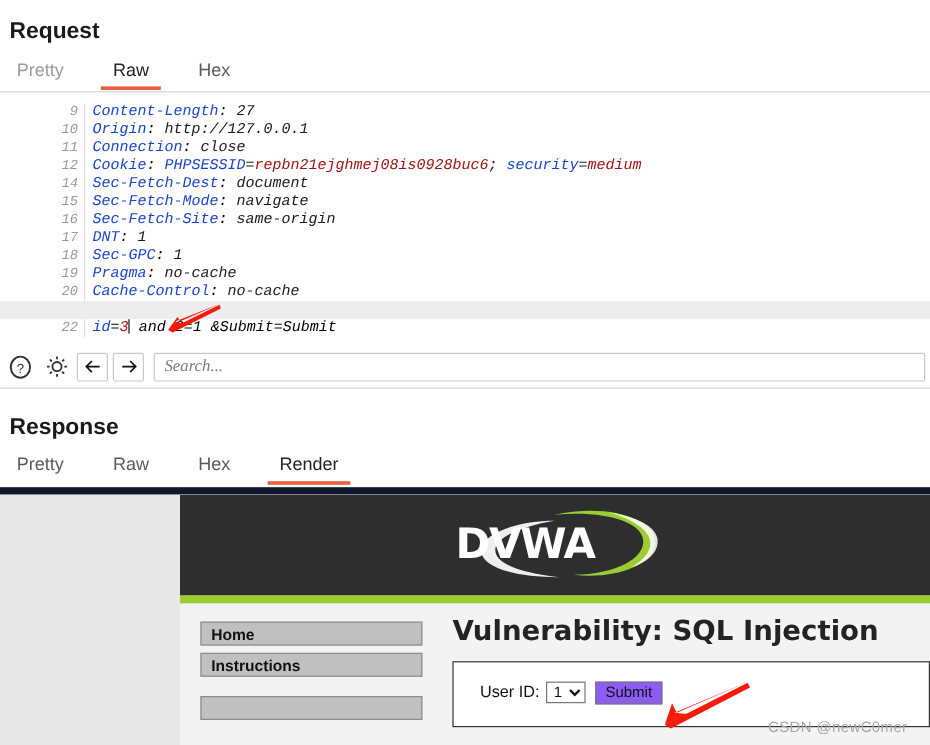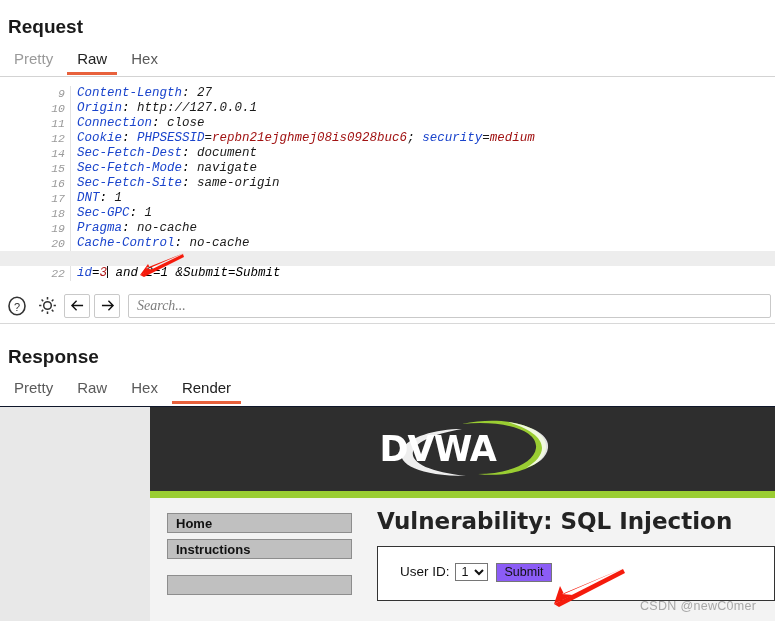--- a/index.html
+++ b/index.html
@@ -14,21 +14,21 @@
 
   
   .section-title {
     font-size: 19px; font-weight: bold; color: #1a1a1a;
     padding-left: 8px;
   }
   #request-title { position:absolute; left:0; top:16px; }
   #response-title { position:absolute; left:0; top:346px; }
 
   
-  .tabbar { position:absolute; left:0; height:26px; display:flex; align-items:flex-end; }
+  .tabbar { position:absolute; left:0; height:26px; display:flex; align-items:flex-end;gap:17px; }
   #request-tabs { top:49px; }
   #response-tabs { top:378px; }
   .tab {
     font-size:15px; color:#5a5a5a; padding:0 10px 4px 10px;
     margin-left:4px; border-bottom:3px solid transparent;
     cursor:pointer; line-height:19px; white-space:nowrap;
   }
   .tab.inactive-dim { color:#9a9a9a; }
   .tab.active { color:#222; border-bottom-color:#e8613c; }
 
@@ -81,21 +81,21 @@
     flex:1; height:24px; border:1px solid #c9c9c9; border-radius:2px;
     background:#fff; font-family:"Liberation Serif", serif;
     font-style:italic; font-size:14px; color:#777;
     padding:4px 8px; margin-left:4px; outline:none;
   }
   #search-input::placeholder { color:#7d7d7d; font-style:italic; }
 
   
   #render-pane {
     position:absolute; left:0; top:406px; width:775px; height:215px;
-    background:#e8e8e8; border-top:1px solid #0f172a; overflow:hidden;
+    background:#e8e8e8; border-top:6px solid #0f172a; overflow:hidden;
   }
   #render-inner {
     position:absolute; left:150px; top:0; width:625px; height:215px;
     background:#f3f3f3;
   }
   #dvwa-header {
     position:relative; width:625px; height:84px; background:#2e2e2e;
     display:flex; align-items:center; justify-content:center;
   }
   #dvwa-logo { position:relative; width:210px; height:66px; }

